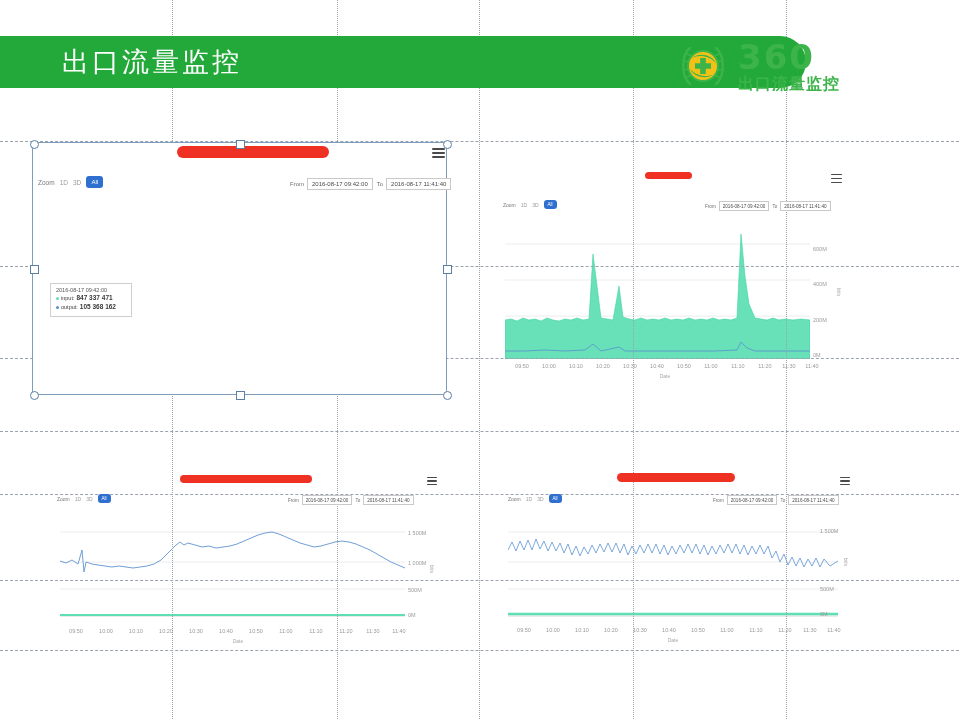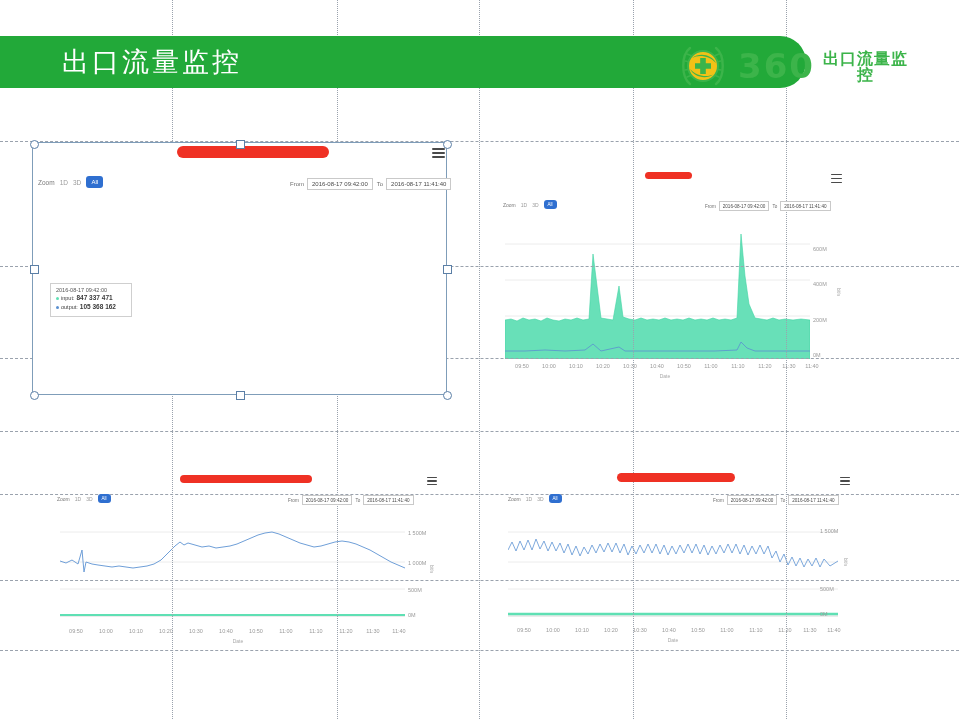--- a/index.html
+++ b/index.html
@@ -21,21 +21,21 @@
   }
   .banner-title{
     position:absolute;left:62px;top:44px;z-index:5;color:#fff;
     font-size:27px;letter-spacing:3px;font-family:"DejaVu Sans",sans-serif;
   }
 
   
   .logo{position:absolute;left:676px;top:36px;width:240px;height:60px;z-index:5;
         display:flex;align-items:center;gap:8px;}
   .logo-mark{width:54px;height:54px;position:relative;flex:0 0 auto;}
-  .logo-text{display:flex;line-height:1;text-align:center;}
+  .logo-text{display:flex;flex-direction:column;line-height:1;}
   .logo-360{font-size:34px;font-weight:bold;color:#3cb44a;letter-spacing:2px;
             font-family:"DejaVu Sans",sans-serif;}
   .logo-sub{font-size:16px;font-weight:bold;color:#3cb44a;letter-spacing:1px;margin-top:2px;
             font-family:"DejaVu Sans",sans-serif;}
 
   
   .panel{position:absolute;background:#fff;z-index:2;}
   .panel-sel{outline:1px solid #7f9db9;}
   .hnd{position:absolute;width:7px;height:7px;background:#fff;border:1px solid #5b7fa6;z-index:9;}
   .hnd.rnd{border-radius:50%;}

